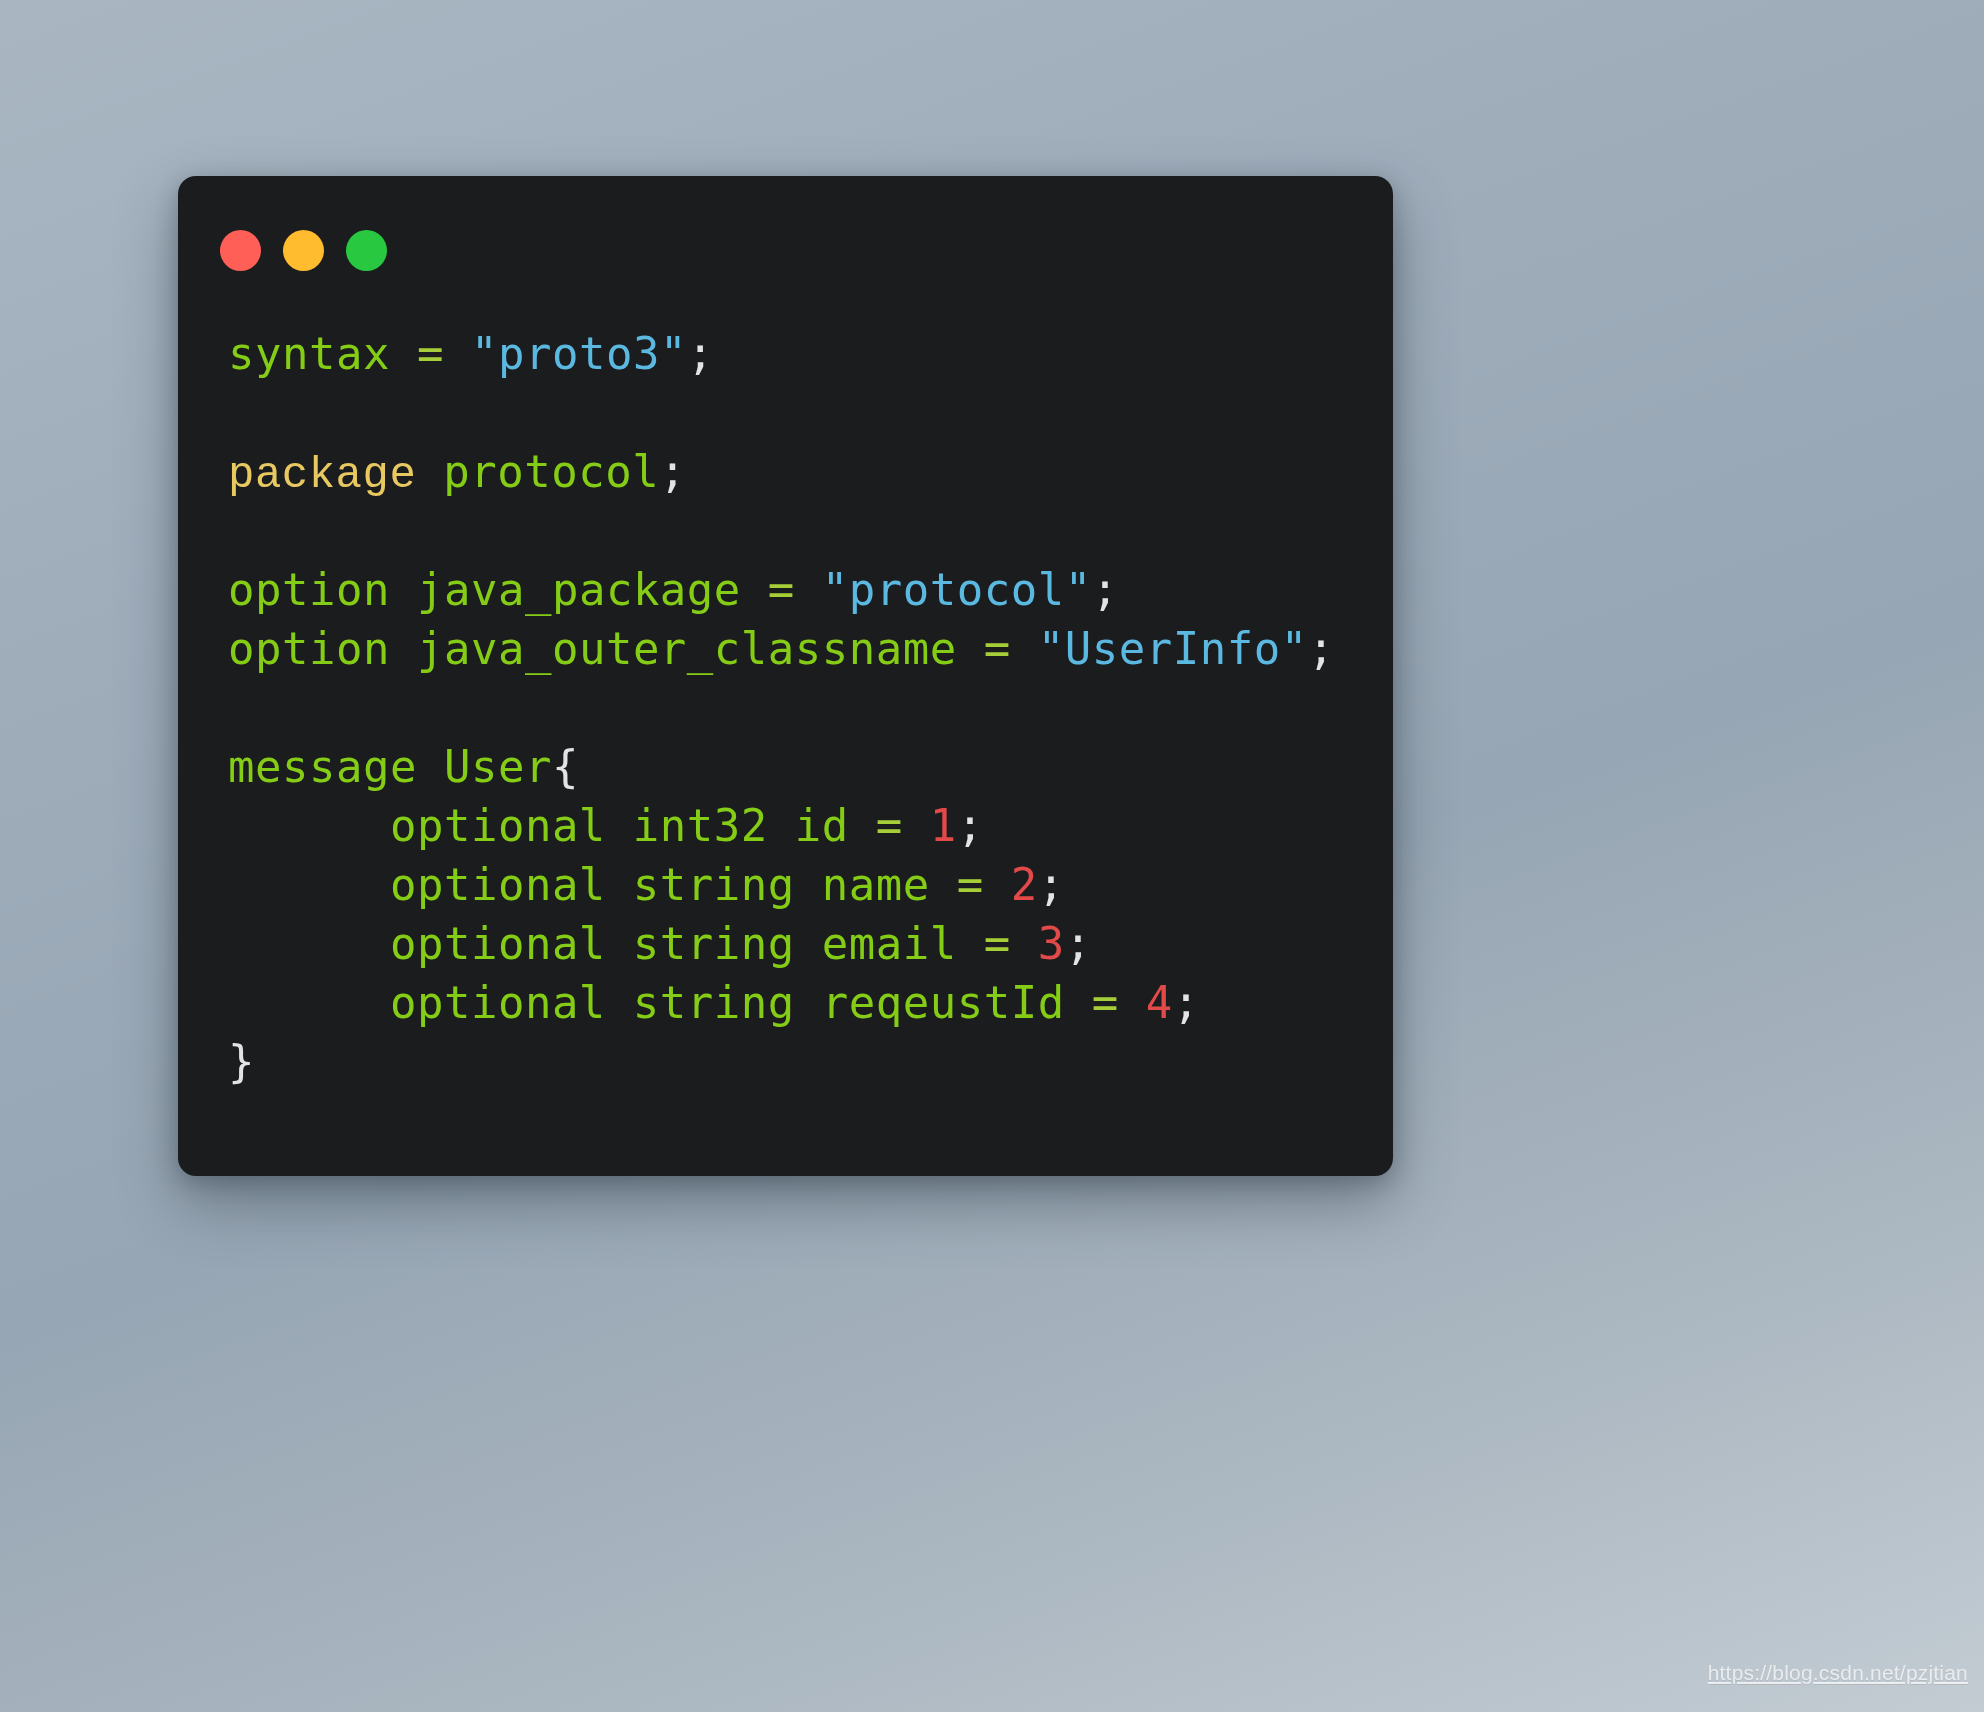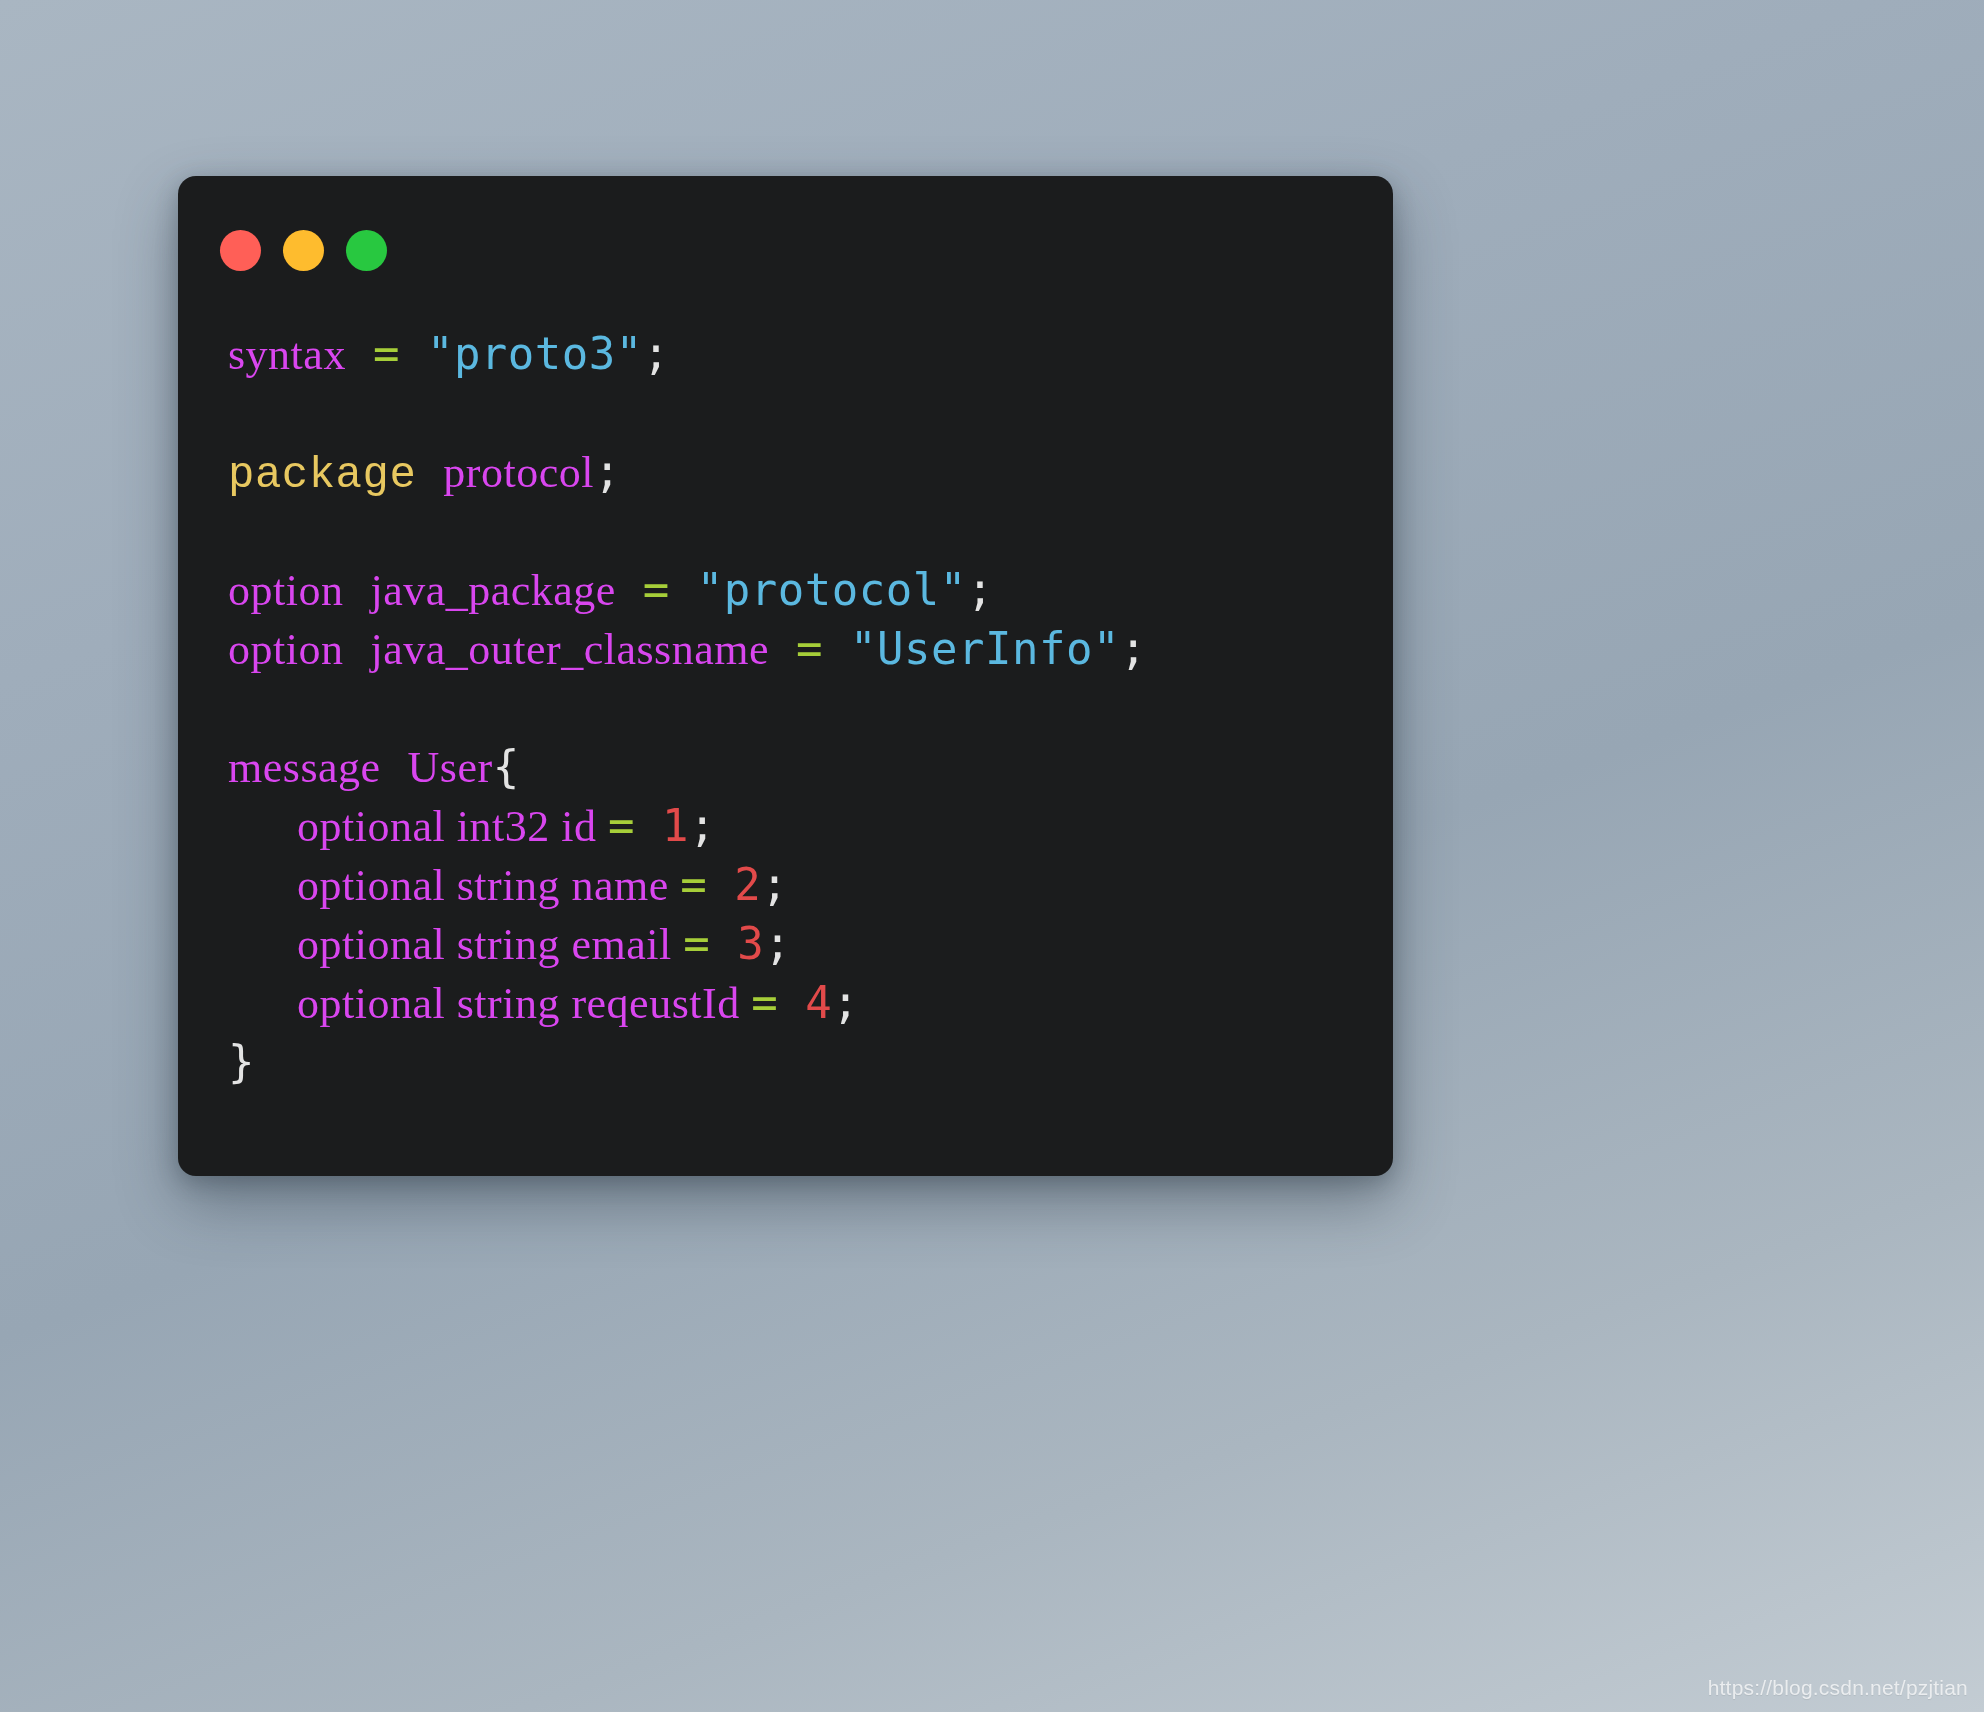--- a/index.html
+++ b/index.html
@@ -57,37 +57,38 @@
     padding: 0 0 0 50px;
     font-family: "DejaVu Sans Mono", "Liberation Mono", monospace;
     font-size: 44px;
     line-height: 59px;
     white-space: pre;
     letter-spacing: 0.5px;
   }
   .line { height: 59px; }
   .line.blank { height: 59px; }
 
-  .tok-kw      { color: #d946ef; font-family: Liberation Serif, serif; }   
+  .tok-kw      { color: #84cc16; }   
   .tok-pkg     { color: #e8c860; font-family: Liberation Mono, monospace; }   
   .tok-str     { color: #5bb8e0; }   
   .tok-op      { color: #a6ce39; }   
   .tok-punc    { color: #e3e3e3; }   
   .tok-num     { color: #e24a4a; }   
   .tok-plain   { color: #d8d8d8; }
 
   .watermark {
     position: absolute;
     right: 16px;
-    bottom: 12px;
+    bottom: 27px;
     font-family: "Liberation Sans", sans-serif;
     font-size: 21px;
     color: rgba(255, 255, 255, 0.72);
     letter-spacing: 0.2px;
     text-shadow: 0 1px 1px rgba(0,0,0,0.08);
+    text-decoration: underline;
   }
 </style>
 </head>
 <body>
 
 <div id="stage">
 
   <div class="code-window">
 
     <div class="titlebar">

